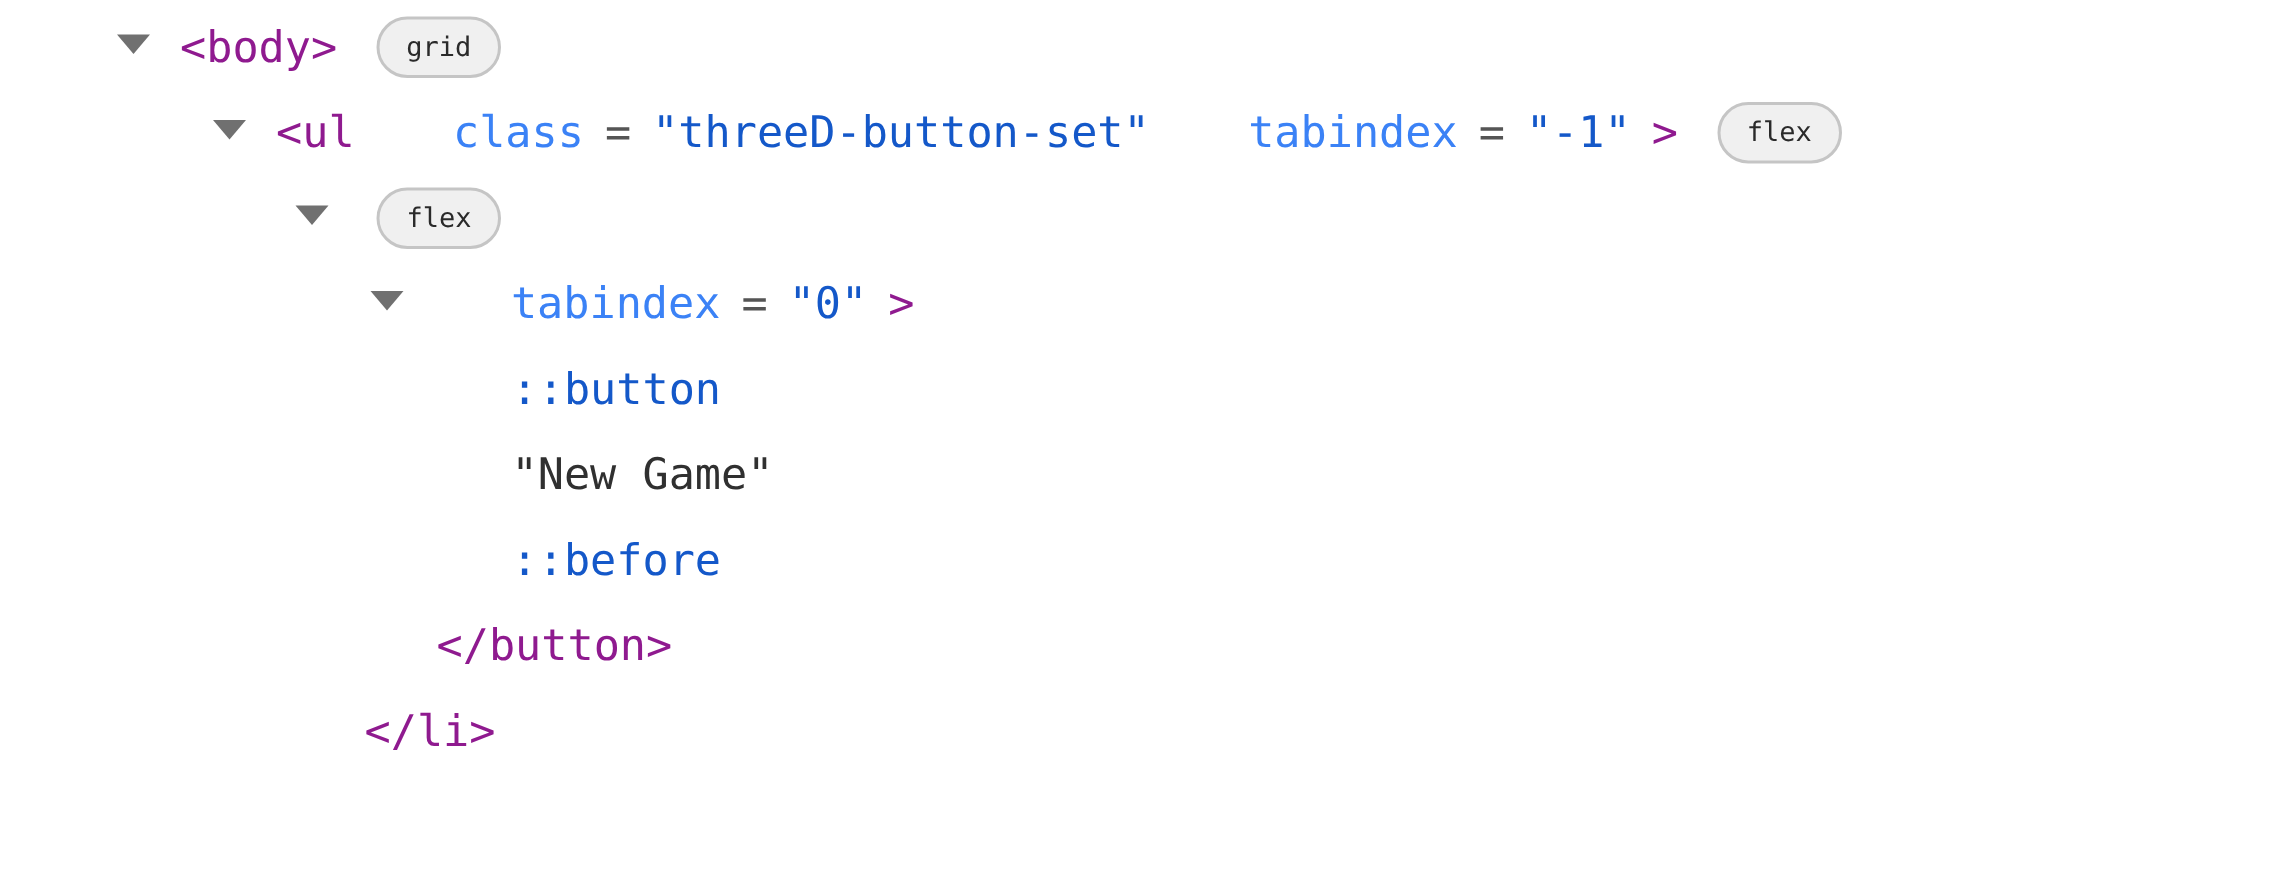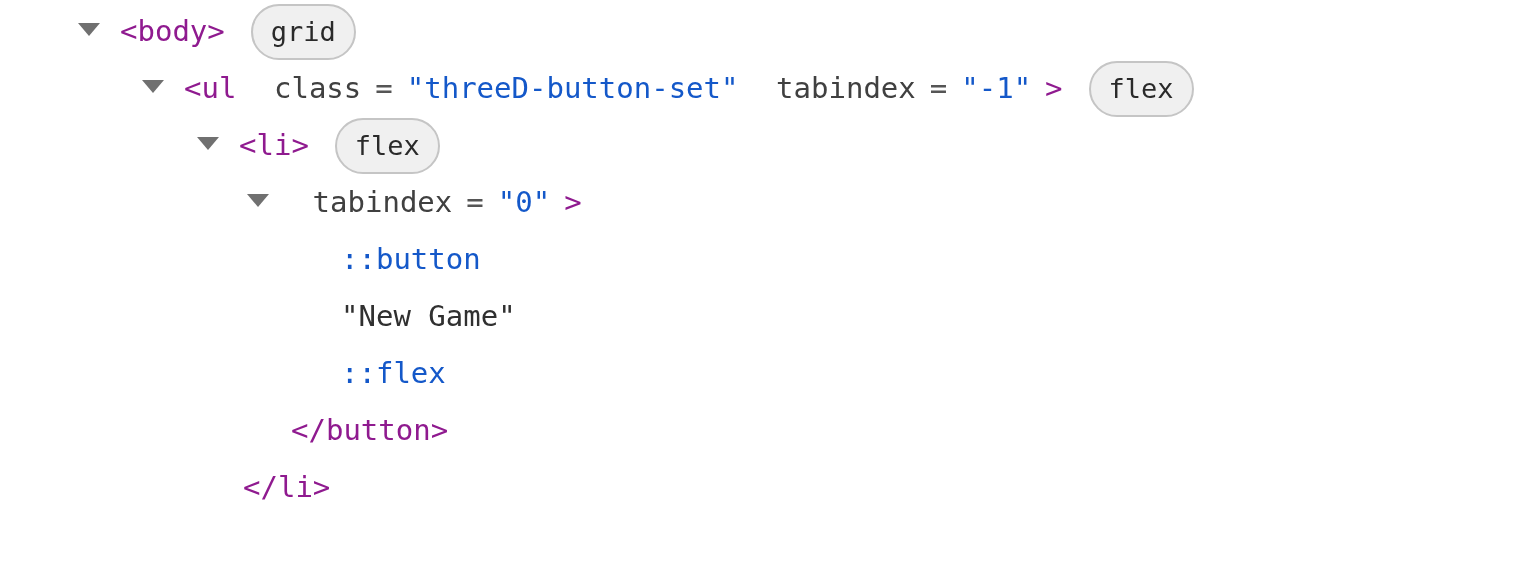--- a/index.html
+++ b/index.html
@@ -42,21 +42,22 @@
     border-top: 13px solid #707070;
     margin-right: 6px;
     vertical-align: middle;
     position: relative;
     top: -2px;
   }
   .tag {
     color: #8f1a8f;
   }
   .attr-name {
-    color: #404040;
+    color: #3b82f6;
+    margin-left: 28px;
   }
   .attr-eq {
     color: #555;
   }
   .attr-val {
     color: #1458c9;
   }
   .pseudo {
     color: #1458c9;
   }
@@ -65,23 +66,23 @@
   }
   .badge {
     display: inline-flex;
     align-items: center;
     justify-content: center;
     background: #f0f0f0;
     border: 2px solid #c5c5c5;
     border-radius: 999px;
     padding: 0px 18px;
     margin-left: 12px;
-    font-size: 27px;
+    font-size: 18px;
     color: #2a2a2a;
-    height: 56px;
+    height: 41px;
     line-height: 1;
     vertical-align: middle;
   }
   .sp { display:inline-block; width:0.55ch; }
 </style>
 </head>
 <body>
 
 <div class="tree-row">
   <span class="arrow"></span>
@@ -101,21 +102,20 @@
   <span class="attr-name">tabindex</span>
   <span class="attr-eq">=</span>
   <span class="attr-val">"-1"</span>
   <span class="tag">&gt;</span>
   <span class="badge">flex</span>
 </div>
 
 <div class="tree-row">
   <span class="indent i2"></span>
   <span class="arrow"></span>
-  <span class="tag">&lt;li&gt;</span>
   <span class="badge">flex</span>
 </div>
 
 <div class="tree-row">
   <span class="indent i3c"></span>
   <span class="arrow"></span>
   <span class="sp"></span>
   <span class="attr-name">tabindex</span>
   <span class="attr-eq">=</span>
   <span class="attr-val">"0"</span>
@@ -130,21 +130,21 @@
 
 <div class="tree-row">
   <span class="indent i4"></span>
   <span style="display:inline-block;width:80px;"></span>
   <span class="text-node">"New Game"</span>
 </div>
 
 <div class="tree-row">
   <span class="indent i4"></span>
   <span style="display:inline-block;width:80px;"></span>
-  <span class="pseudo">::flex</span>
+  <span class="pseudo">::before</span>
 </div>
 
 <div class="tree-row">
   <span class="indent i3"></span>
   <span style="display:inline-block;width:40px;"></span>
   <span class="tag">&lt;/button&gt;</span>
 </div>
 
 <div class="tree-row">
   <span class="indent i2"></span>

